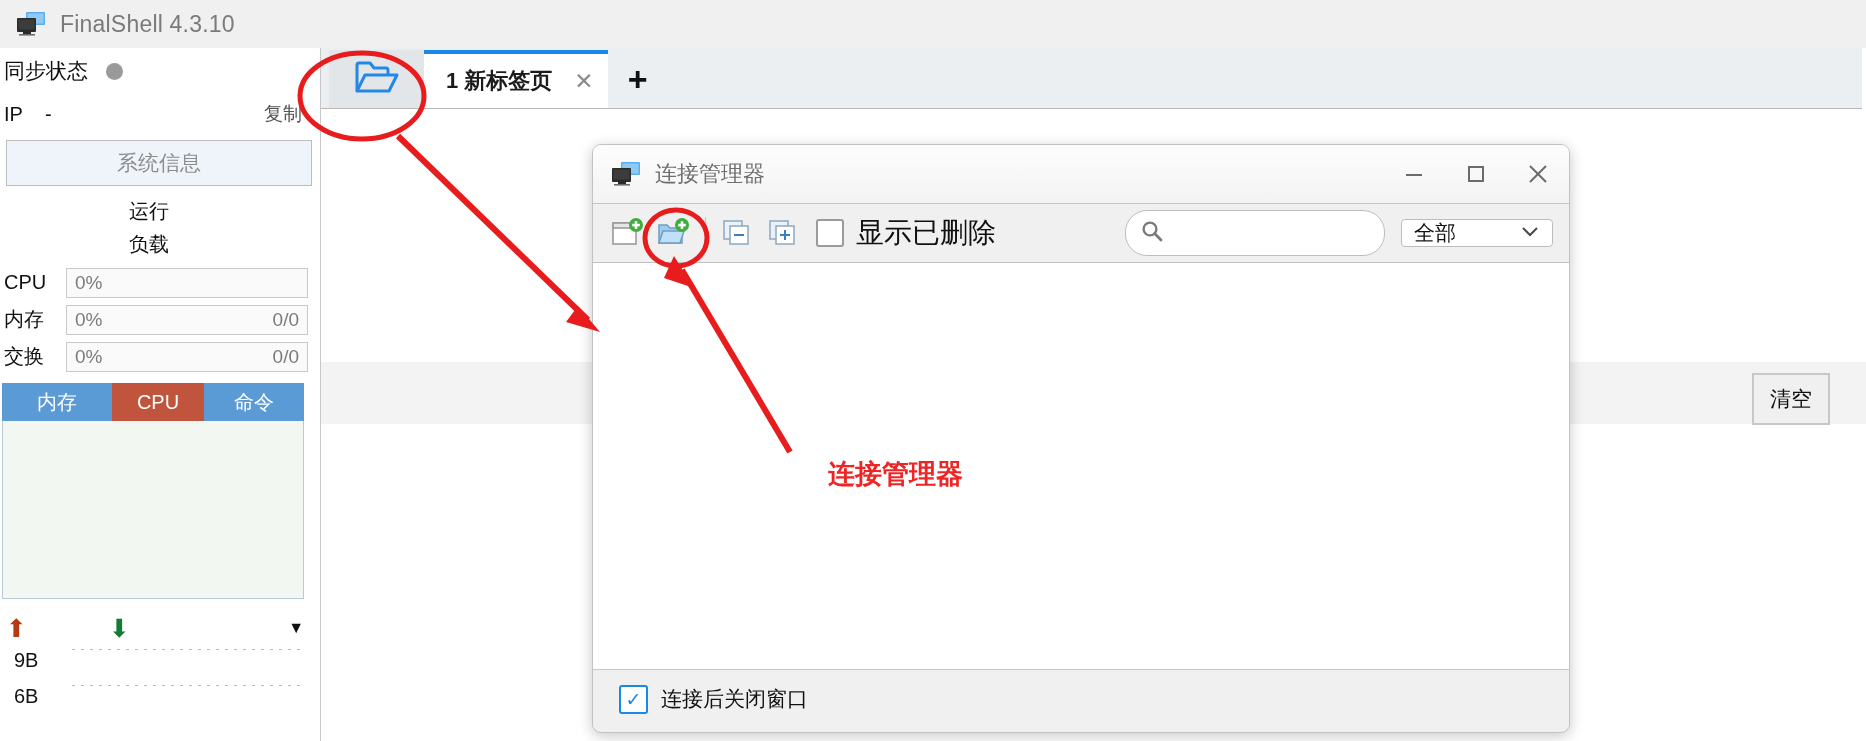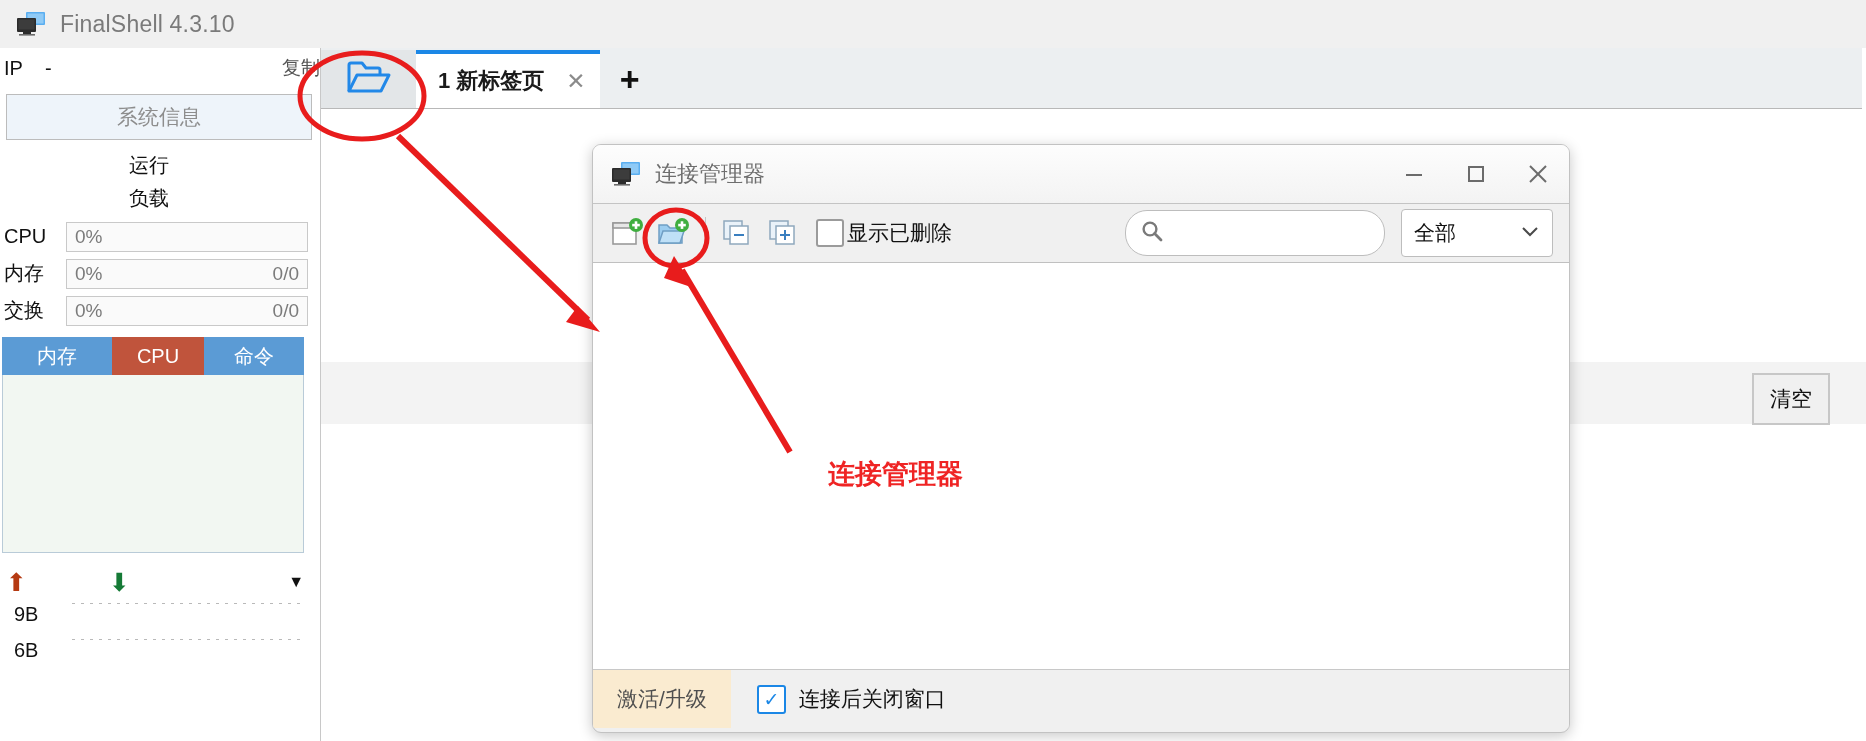--- a/index.html
+++ b/index.html
@@ -28,21 +28,21 @@
     overflow:hidden;
   }
   .row{display:flex;align-items:center;}
   #sync-row{height:46px;padding-left:4px;}
   #sync-label{font-size:21px;color:#111;}
   #sync-dot{width:17px;height:17px;border-radius:50%;background:#9a9a9a;margin-left:18px;}
 
   #ip-row{height:40px;padding-left:4px;}
   #ip-key{font-size:20px;color:#111;}
   #ip-val{font-size:20px;color:#111;margin-left:22px;}
-  #copy-link{margin-left:auto;font-size:19px;color:#555;}
+  #copy-link{margin-left:auto;margin-right:18px;font-size:19px;color:#555;}
 
   #sysinfo-btn{
     margin:6px 8px 12px 6px;height:44px;
     background:#eef4fa;border:1px solid #bcbcbc;
     display:flex;align-items:center;justify-content:center;
     color:#8d8d8d;font-size:21px;
   }
   .kv{height:33px;padding-left:4px;font-size:20px;flex-direction:column;}
   .kv .k{width:66px;color:#111;}
   .kv .dash{margin-left:4px;color:#111;}
@@ -79,21 +79,21 @@
     flex:1;margin-right:16px;height:1px;
     background-image:repeating-linear-gradient(to right,#b9b9b9 0 3px,transparent 3px 9px);
   }
 
   
   #main{
     position:absolute;left:321px;top:48px;right:0;bottom:0;background:#ffffff;
   }
   #tabbar{
     position:absolute;left:0;top:0;right:4px;height:60px;background:#eceff1;
-    border-bottom:1px solid #b8b8b8;display:flex;align-items:flex-end;
+    border-bottom:1px solid #b8b8b8;display:flex;align-items:flex-end;padding-left:8px;
   }
   #folder-btn{
     width:95px;height:58px;background:#e3e6e8;
     display:flex;align-items:center;justify-content:center;
   }
   #page-tab{
     height:58px;background:#ffffff;border-top:4px solid #1b87e6;
     display:flex;align-items:center;padding:0 14px 0 22px;box-sizing:border-box;
     margin-left:0;
   }
@@ -128,31 +128,31 @@
   .wbtn{width:62px;height:56px;display:flex;align-items:center;justify-content:center;color:#5c5c5c;}
   #wbtn-min{margin-left:auto;}
 
   #dlg-toolbar{
     height:58px;display:flex;align-items:center;
     background:#f0f0f0;border-bottom:1px solid #c0c0c0;
   }
   .tbi{width:46px;height:42px;display:flex;align-items:center;justify-content:center;}
   #tb-sep{width:1px;height:32px;background:#c6c6c6;margin:0 8px;}
   #showdel-box{width:24px;height:24px;border:2px solid #9b9b9b;background:#fff;border-radius:3px;margin-left:10px;}
-  #showdel-label{font-size:21px;color:#111;margin-left:3px;}
+  #showdel-label{font-size:28px;color:#111;margin-left:12px;}
   #dlg-search{
     margin-left:auto;width:258px;height:44px;background:#fff;
     border:1px solid #bdbdbd;border-radius:22px;display:flex;align-items:center;
   }
   #dlg-search-input{
     border:none;outline:none;background:transparent;font-size:19px;
     width:185px;color:#222;font-family:"Liberation Sans",sans-serif;
   }
   #dlg-filter{
-    width:152px;height:48px;margin-left:16px;margin-right:16px;background:#fff;
+    width:152px;height:28px;margin-left:16px;margin-right:16px;background:#fff;
     border:1px solid #bdbdbd;border-radius:4px;
     display:flex;align-items:center;justify-content:space-between;padding:0 12px;box-sizing:border-box;
   }
   #dlg-filter-text{font-size:21px;color:#111;}
   #dlg-body{height:406px;background:#ffffff;}
   #dlg-footer{
     height:58px;background:#f0f0f0;border-top:1px solid #c8c8c8;display:flex;align-items:center;
   }
   #activate-btn{
     height:58px;padding:0 24px;background:#faebd0;
@@ -184,20 +184,24 @@
       <rect x="2.5" y="8.5" width="16" height="10" fill="#3c3c3c"></rect>
       <rect x="7" y="21" width="8" height="2" fill="#2b2b2b"></rect>
       <rect x="3" y="23" width="16" height="1.6" fill="#6a6a6a"></rect>
     </svg>
   </div>
   <div id="app-title">FinalShell 4.3.10</div>
 </div>
 
 <div id="sidebar">
 
+  <div class="row" id="sync-row">
+    <span id="sync-label">同步状态</span>
+    <span id="sync-dot"></span>
+  </div>
 
   <div class="row" id="ip-row">
     <span id="ip-key">IP</span>
     <span id="ip-val">-</span>
     <span id="copy-link">复制</span>
   </div>
 
   <div id="sysinfo-btn">
     <span>系统信息</span>
   </div>
@@ -365,21 +369,20 @@
         <svg width="20" height="14" viewBox="0 0 20 14">
             <polyline points="3,4 10,11 17,4" fill="none" stroke="#4a4a4a" stroke-width="2"></polyline>
           </svg>
       </span>
     </div>
   </div>
 
   <div id="dlg-body"></div>
 
   <div id="dlg-footer">
-    <div id="activate-btn">激活/升级</div>
     <div id="closeafter-box">
       <span>✓</span>
     </div>
     <div id="closeafter-label">连接后关闭窗口</div>
   </div>
 </div>
 
 <svg id="annot">
   <ellipse cx="362" cy="96" rx="62" ry="43" fill="none" stroke="#e81c1c" stroke-width="5"></ellipse>
   <line x1="398" y1="136" x2="588" y2="320" stroke="#e81c1c" stroke-width="6"></line>

